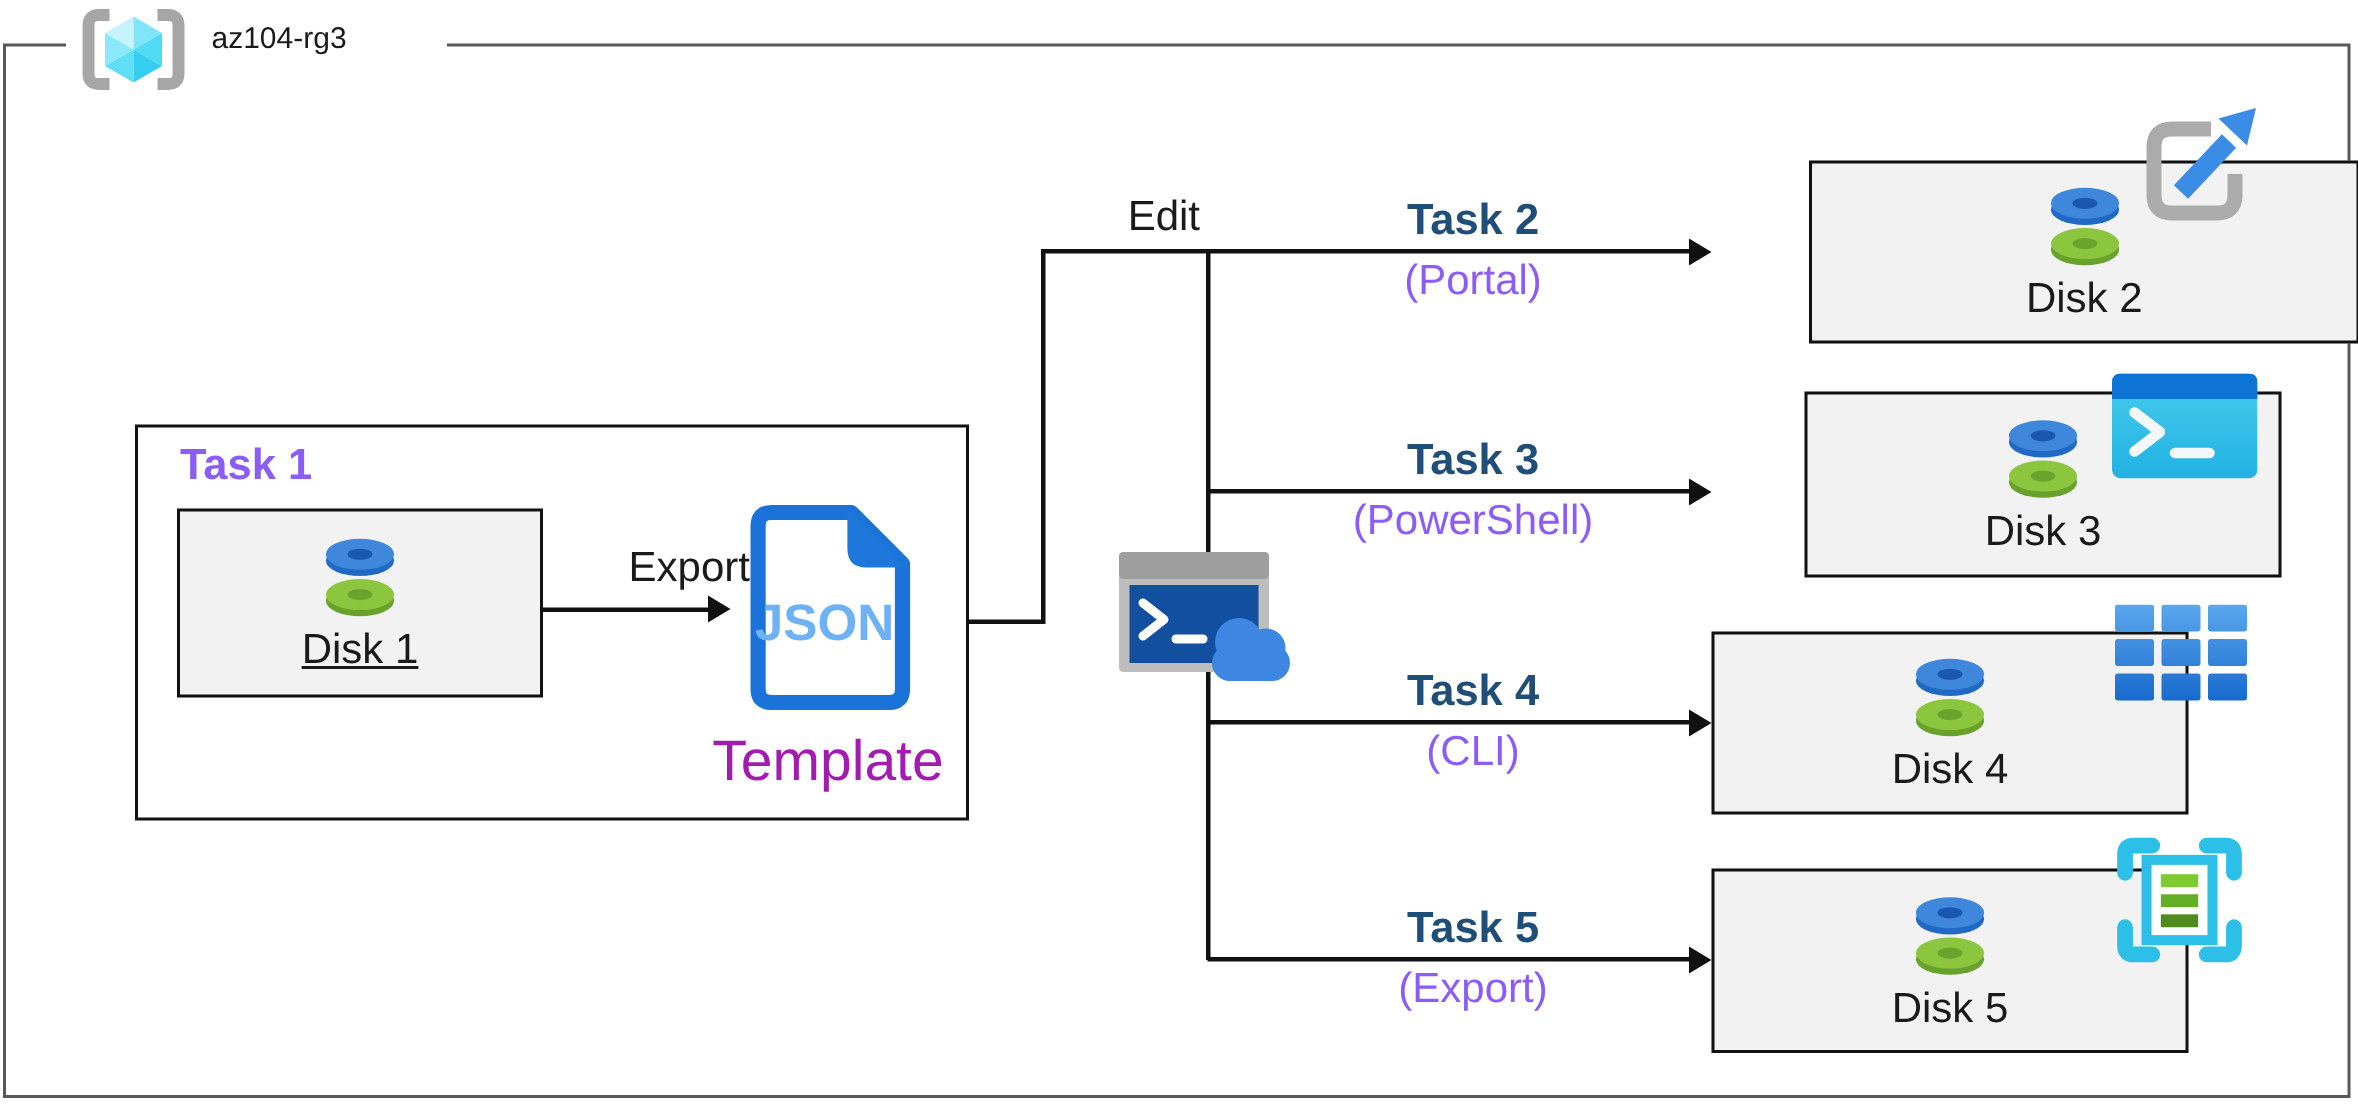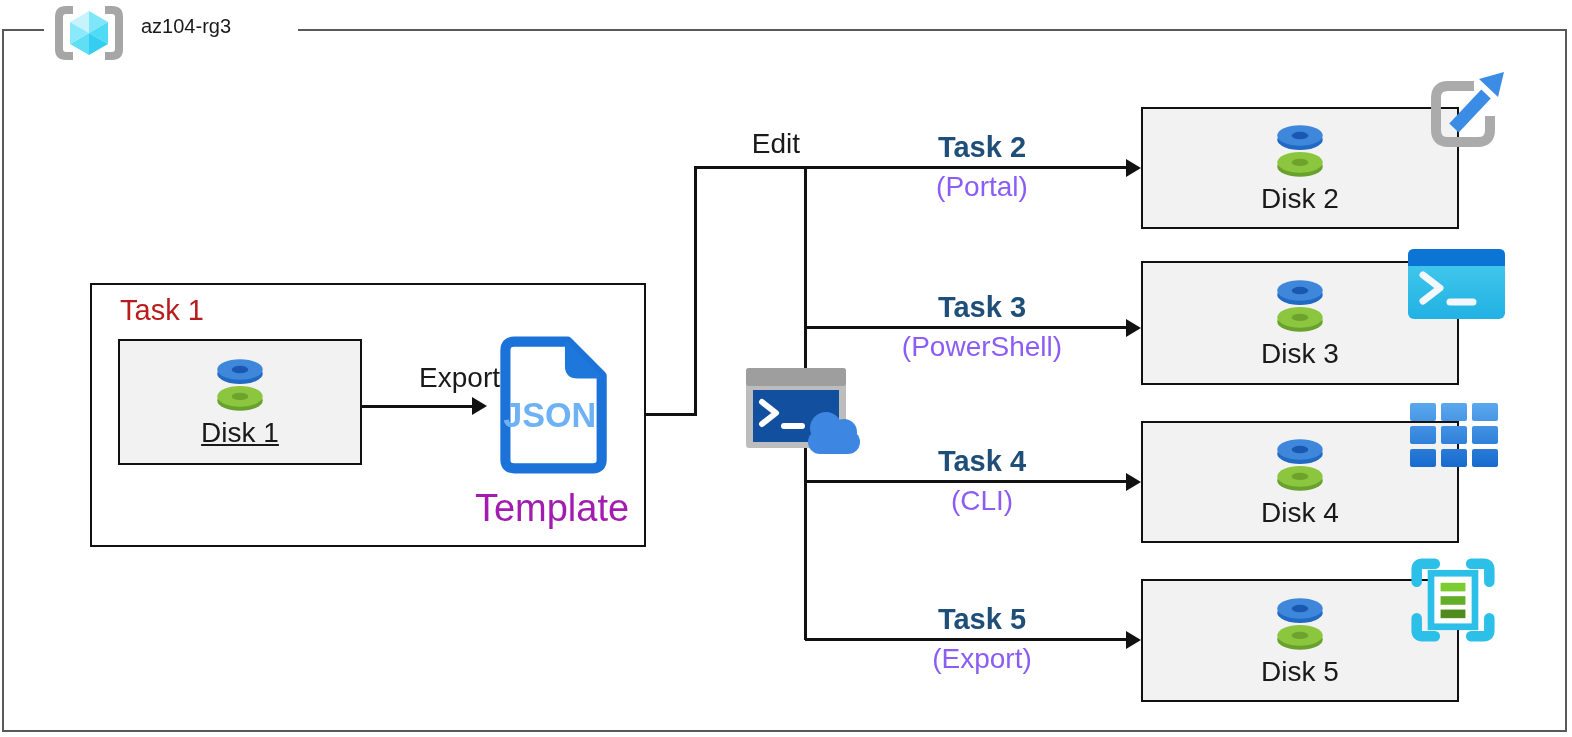--- a/index.html
+++ b/index.html
@@ -7,27 +7,27 @@
     position:relative;width:1572px;height:737px;background:#ffffff;
     font-family:"Liberation Sans","DejaVu Sans",sans-serif;color:#1a1a1a;overflow:hidden;
   }
   .abs{position:absolute;}
   
   .rg-frame{left:2px;top:29px;width:1565px;height:703px;border:2.5px solid #595959;box-sizing:border-box;}
   .rg-border-gap{left:44px;top:25px;width:254px;height:10px;background:#ffffff;}
   .rg-label{left:141px;top:15px;font-size:20px;color:#1a1a1a;white-space:nowrap;}
   
   .task1-box{left:90px;top:283px;width:556px;height:264px;border:2.5px solid #111;box-sizing:border-box;background:#fff;}
-  .task1-title{left:120px;top:294px;font-size:29px;font-weight:normal;color:#b91c1c;}
+  .task1-title{left:120px;top:294px;font-size:29px;font-weight:bold;color:#8b5cf6;}
   .disk-box{background:#F2F2F2;border:2.5px solid #111;box-sizing:border-box;
     display:flex;flex-direction:column;align-items:center;justify-content:center;gap:4px;}
   .disk-label{font-size:28px;color:#1a1a1a;}
   .d1{left:118px;top:339px;width:244px;height:126px;text-decoration:underline;}
-  .d2{left:1141px;top:107px;width:318px;height:122px;}
-  .d3{left:1141px;top:261px;width:318px;height:124px;}
+  .d2{left:1206px;top:107px;width:367px;height:122px;}
+  .d3{left:1203px;top:261px;width:318px;height:124px;}
   .d4{left:1141px;top:421px;width:318px;height:122px;}
   .d5{left:1141px;top:579px;width:318px;height:123px;}
   
   .hline{height:2.5px;background:#111;}
   .vline{width:2.5px;background:#111;}
   .ahead{width:0;height:0;border-top:9px solid transparent;border-bottom:9px solid transparent;border-left:15px solid #111;}
   
   .lbl{font-size:28px;color:#1a1a1a;text-align:right;}
   .task-title{font-size:29px;font-weight:bold;color:#1F4E79;text-align:center;width:220px;}
   .task-method{font-size:28px;color:#8b5cf6;text-align:center;width:220px;}

